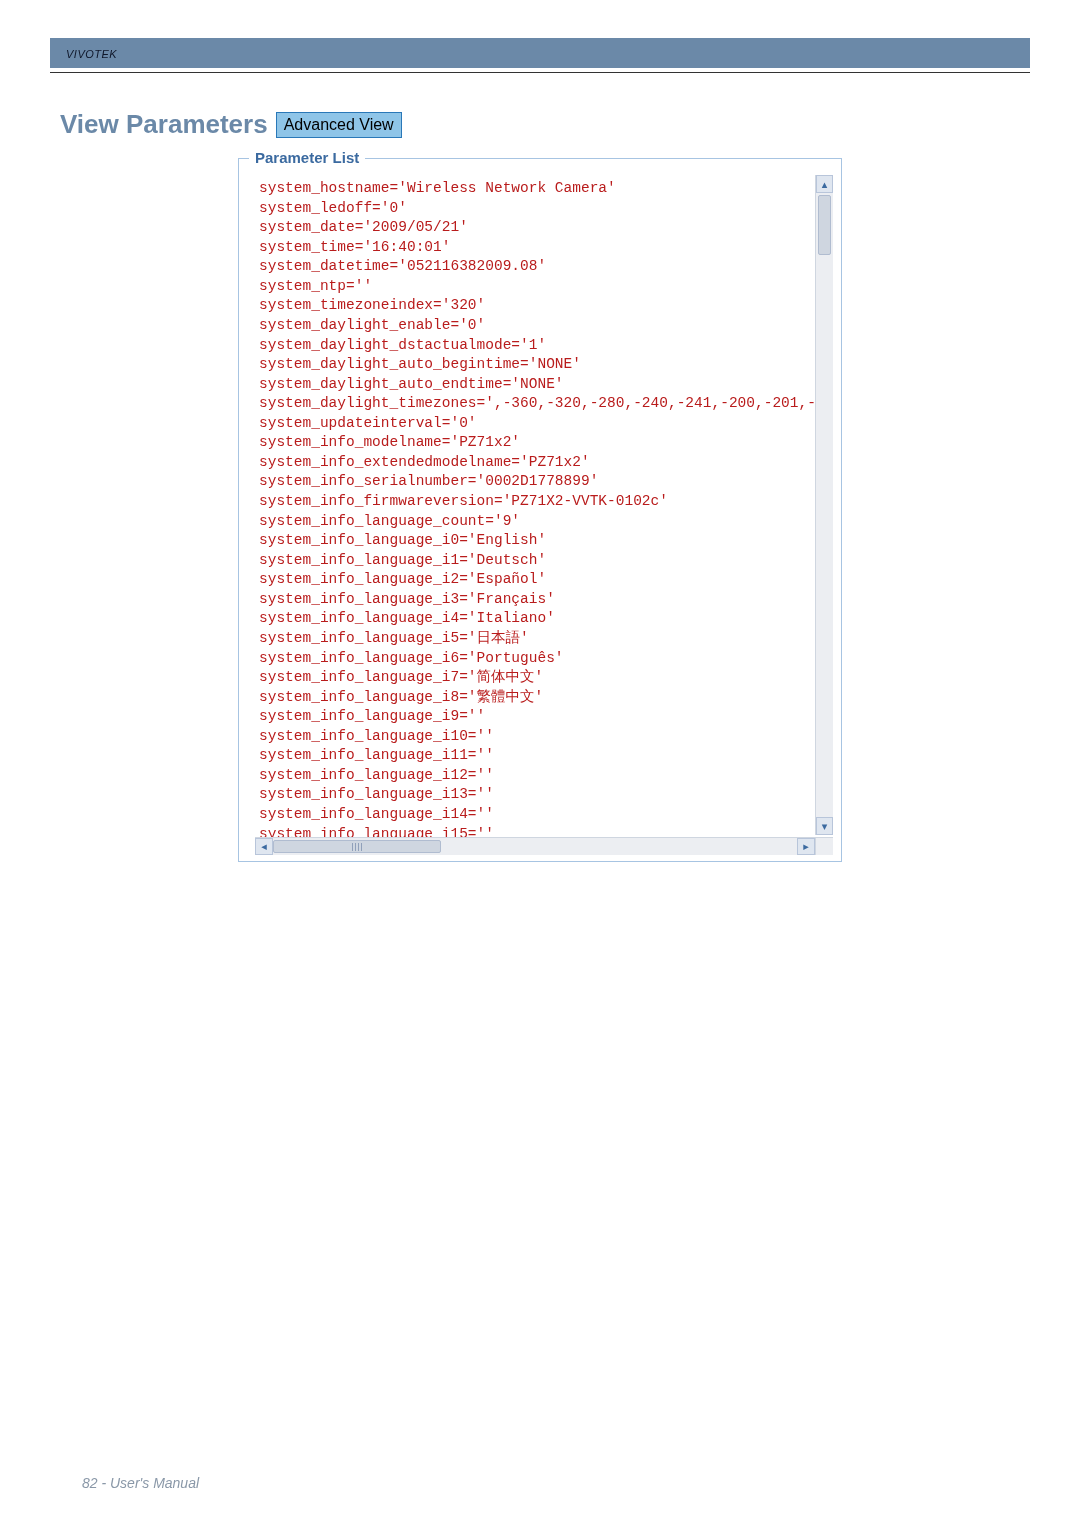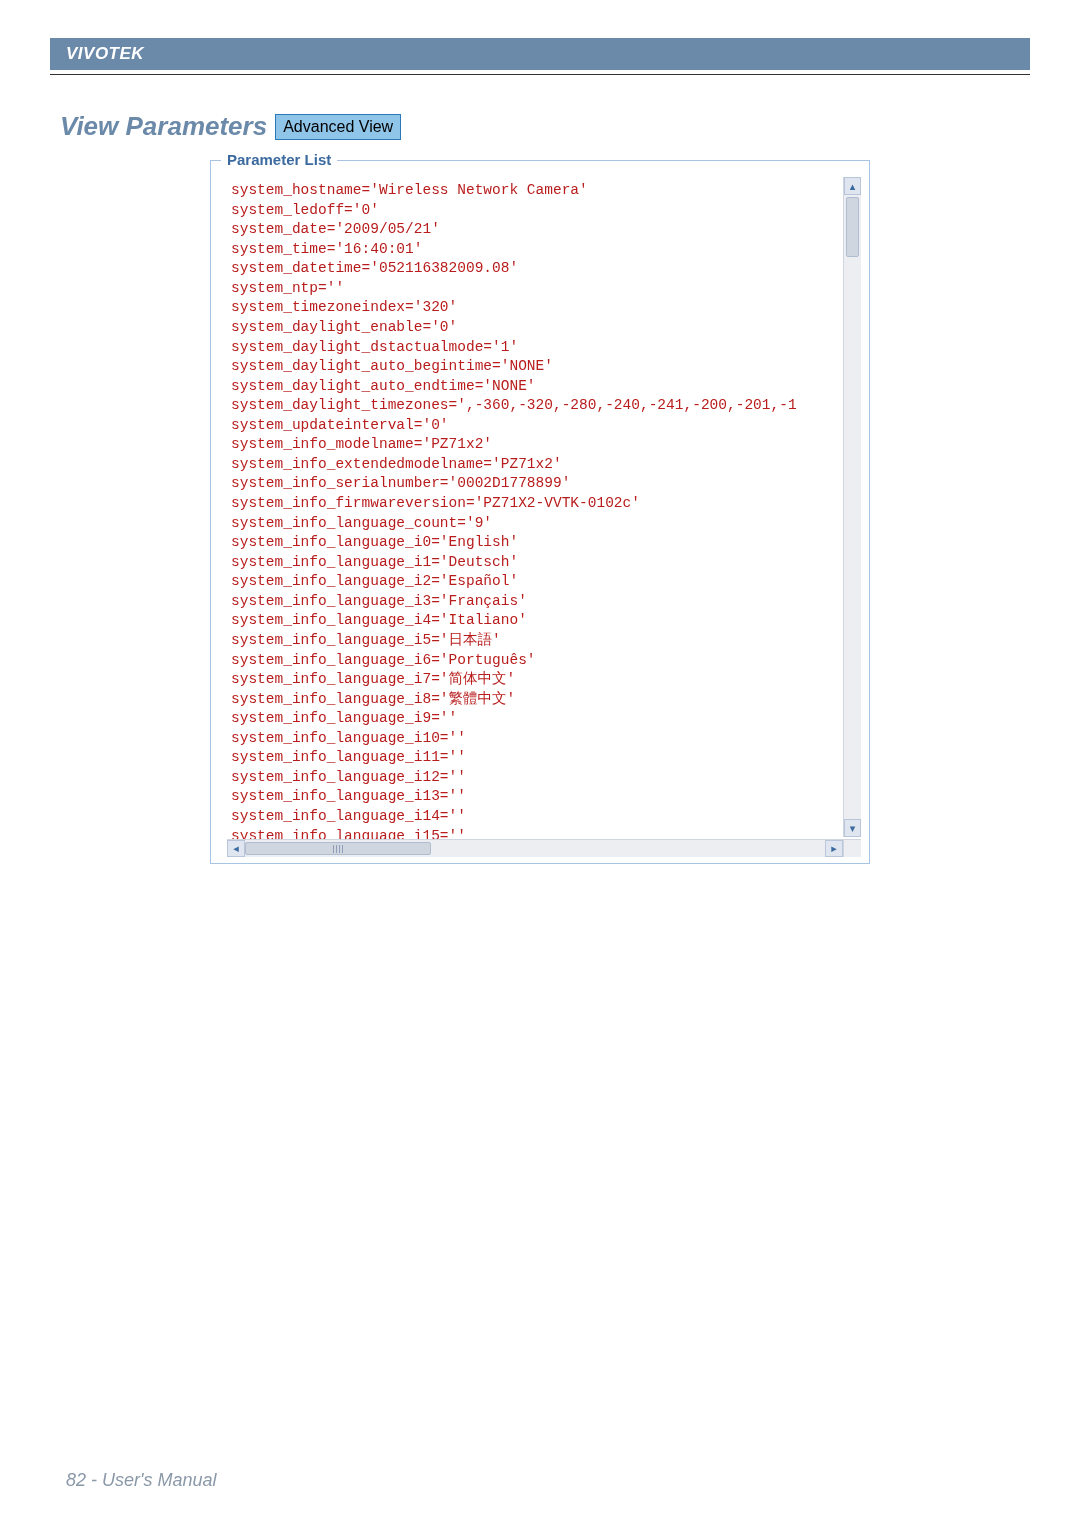--- a/index.html
+++ b/index.html
@@ -12,63 +12,62 @@
     }
     .page {
       padding: 38px 50px 0 50px;
     }
     .header-band {
       background: #6b89a8;
       padding: 6px 16px;
       margin-bottom: 4px;
     }
     .brand {
-      color: #ffffff;
-      font-weight: bold;
+      color: #0f172a;
+      font-weight: normal;
       font-style: italic;
-      font-size: 17px;
+      font-size: 11px;
       letter-spacing: 0.5px;
     }
     .rule {
       border-top: 1px solid #333;
       margin-bottom: 36px;
     }
     .content {
       padding: 0 10px;
     }
     .title-row {
       display: flex;
       align-items: center;
       gap: 8px;
       margin-bottom: 18px;
     }
     .page-title {
       color: #6b89a8;
       font-size: 26px;
       font-weight: bold;
-      font-style: italic;
     }
     .badge {
       background: #8fc5e8;
       color: #000;
       border: 1px solid #2a78b8;
       padding: 3px 7px;
       font-size: 16px;
       font-weight: normal;
     }
     .intro {
       color: #333;
       font-size: 18px;
       line-height: 1.45;
       text-align: justify;
       margin-bottom: 16px;
     }
     .panel-wrap {
       margin: 6px auto;
-      width: 660px;
+      width: 604px;
     }
     .fieldset {
       border: 1px solid #a7c4e2;
       position: relative;
       padding: 16px 8px 6px 16px;
     }
     .legend {
       position: absolute;
       top: -10px;
       left: 10px;
@@ -169,26 +168,26 @@
     .corner {
       position: absolute;
       right: 0; bottom: 0;
       width: 18px; height: 18px;
       background: #eceef2;
       border-left: 1px solid #cfd6e0;
       border-top: 1px solid #cfd6e0;
     }
     .footer {
       position: absolute;
-      left: 0; right: 0;
+      left: 16px; right: 0;
       bottom: 36px;
       padding: 0 66px;
       color: #8a98a8;
       font-style: italic;
-      font-size: 18px;
+      font-size: 14px;
     }
   </style>
 </head>
 <body>
 
 <div class="page">
   <div class="header-band">
     <span class="brand">VIVOTEK</span>
   </div>
   <div class="rule"></div>

